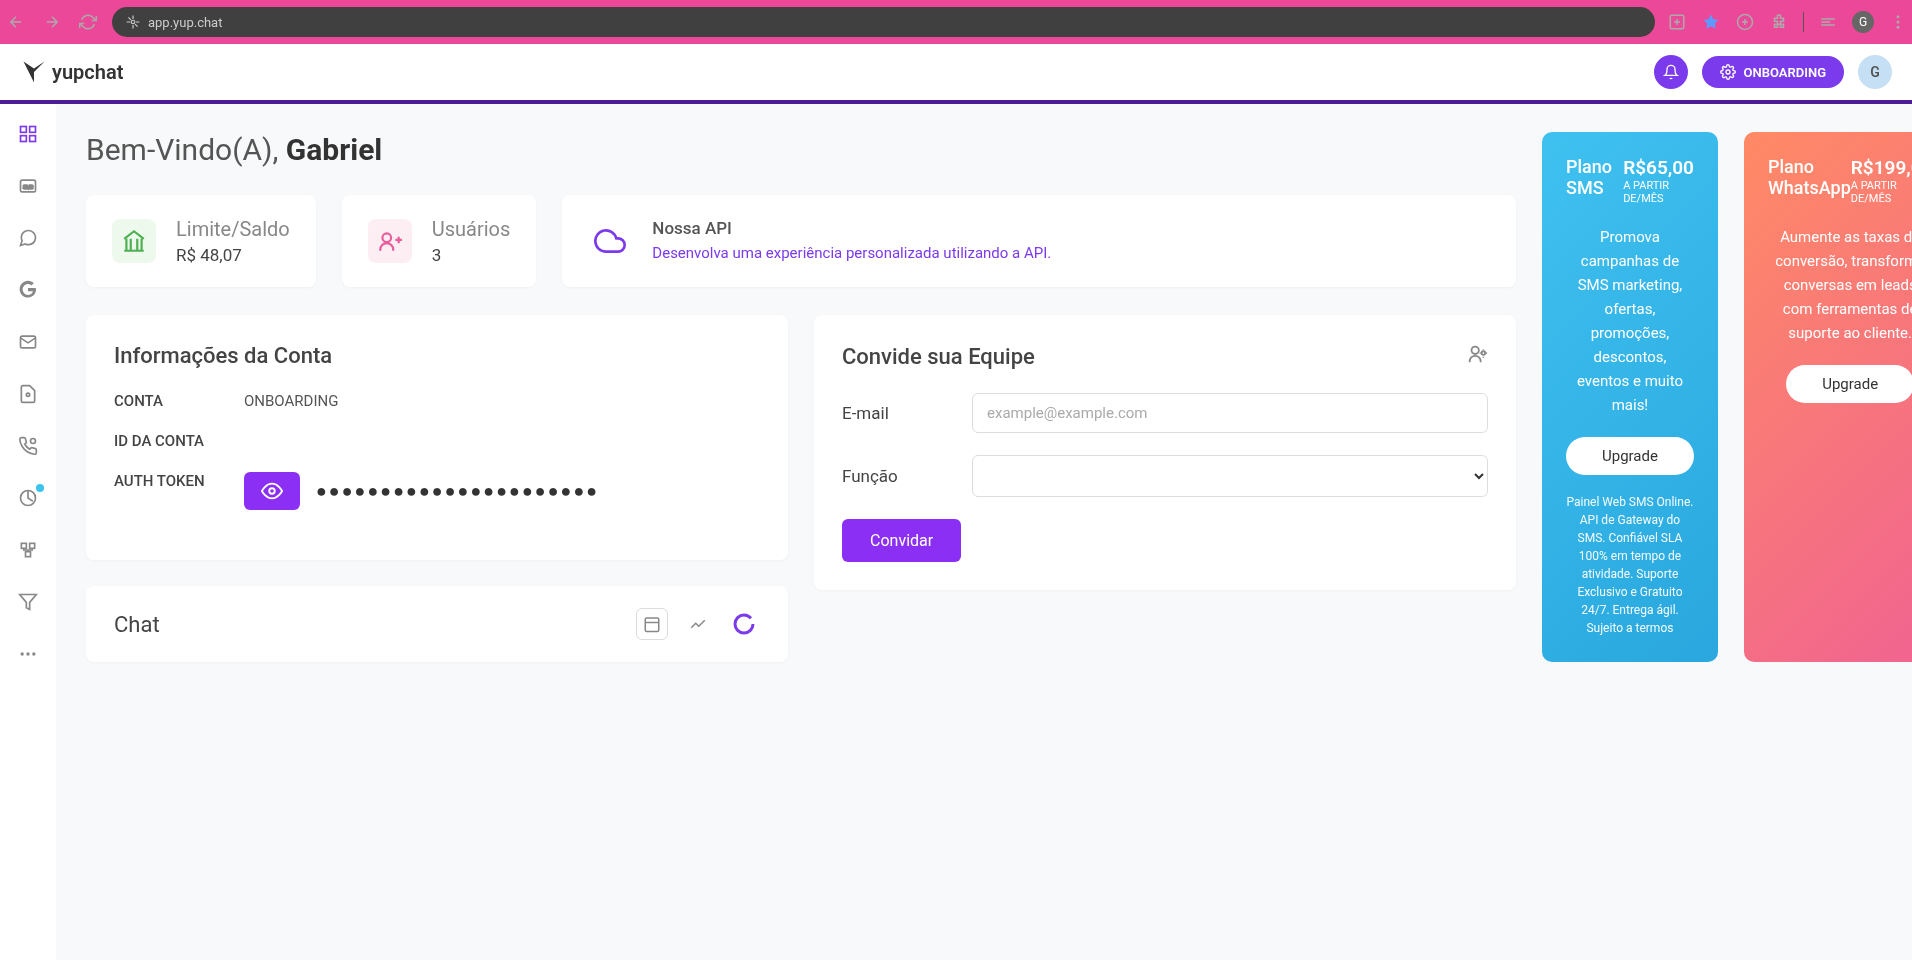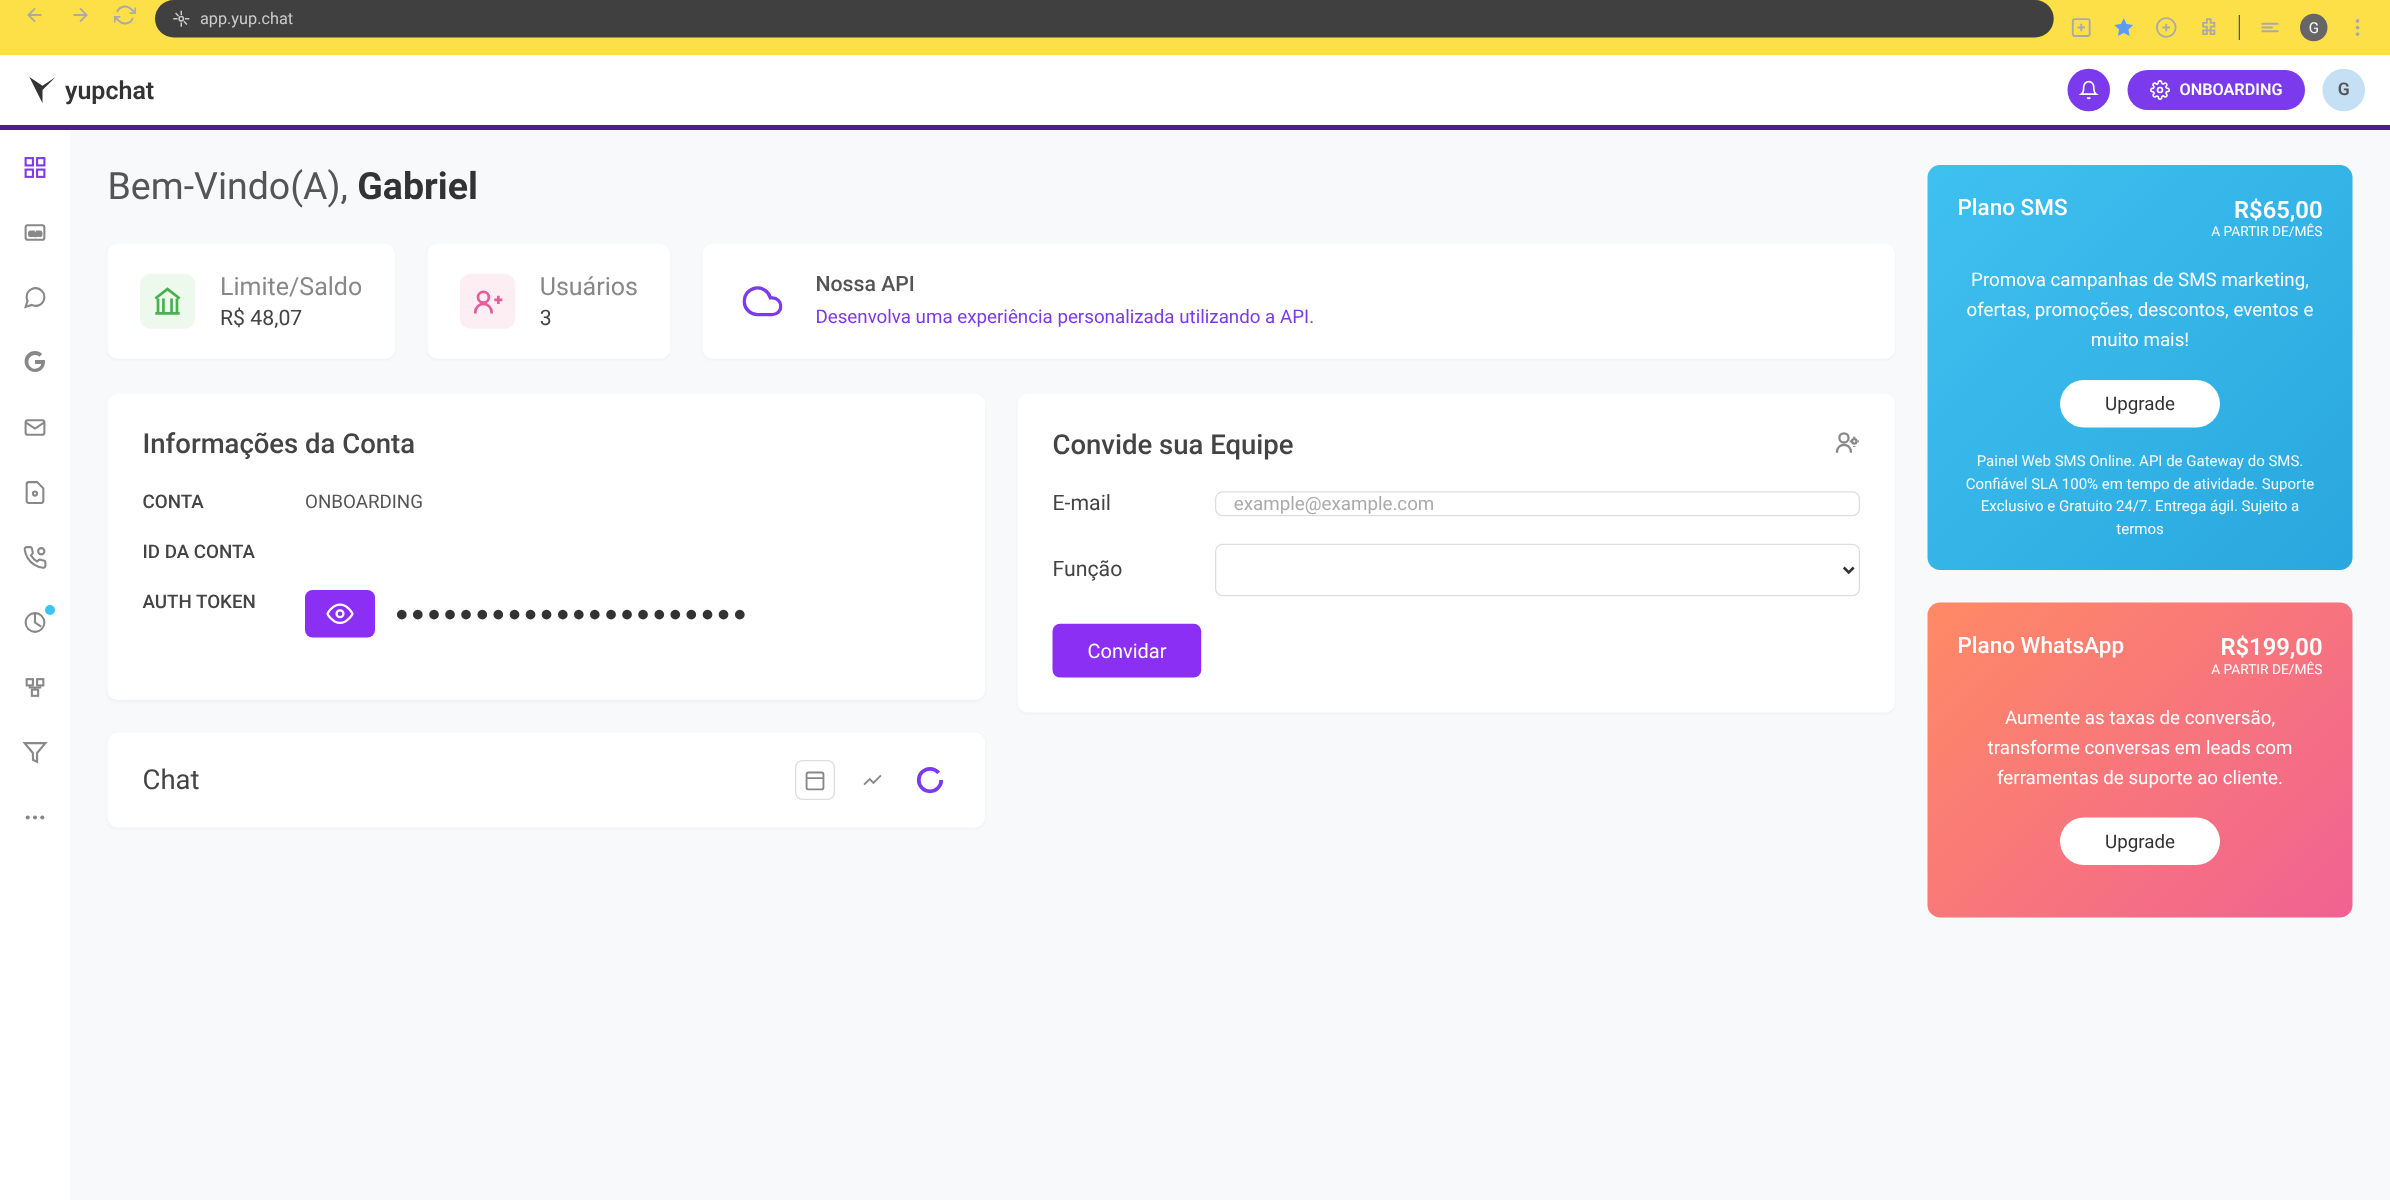--- a/index.html
+++ b/index.html
@@ -1,19 +1,19 @@
 <!DOCTYPE html>
 <html><head>
 <meta charset="utf-8">
 <style>
 * { margin: 0; padding: 0; box-sizing: border-box; font-family: -apple-system, BlinkMacSystemFont, 'Segoe UI', Roboto, sans-serif; }
 body { background: #f8f9fa; }
 
 
-.browser-chrome { background: #fde047; height: 44px; display: flex; padding: 0 16px; gap: 12px; }
+.browser-chrome { background: #ec4899; height: 44px; display: flex; align-items: center; padding: 0 4px; gap: 12px; }
 .nav-btn { width: 24px; height: 24px; display: flex; align-items: center; justify-content: center; color: #aaa; cursor: pointer; }
 .url-bar { flex: 1; background: #404040; border-radius: 20px; height: 30px; display: flex; align-items: center; padding: 0 14px; color: #ccc; font-size: 13px; gap: 8px; }
 .chrome-right { display: flex; gap: 14px; align-items: center; }
 .chrome-icon { width: 20px; height: 20px; color: #aaa; display: flex; align-items: center; justify-content: center; }
 .chrome-icon.blue { color: #5b9bff; }
 .chrome-avatar { width: 22px; height: 22px; border-radius: 50%; background: #666; color: #fff; display: flex; align-items: center; justify-content: center; font-size: 12px; }
 
 
 .app-header { background: #fff; height: 60px; display: flex; align-items: center; justify-content: space-between; padding: 0 20px; border-bottom: 4px solid #4c1d95; }
 .logo { display: flex; align-items: center; gap: 4px; }
@@ -45,38 +45,38 @@
 .stat-label { font-size: 20px; color: #888; }
 .stat-value { font-size: 17px; color: #444; margin-top: 4px; }
 .api-card { flex: 1.8; }
 .api-title { font-size: 17px; color: #555; font-weight: 500; }
 .api-desc { font-size: 15px; color: #7c3aed; margin-top: 4px; cursor: pointer; line-height: 1.5; }
 
 
 .content-row { display: flex; gap: 26px; }
 .left-col { flex: 1; display: flex; flex-direction: column; gap: 26px; }
 .right-col { flex: 1; display: flex; flex-direction: column; }
-.plans-col { width: 340px; display: flex; flex-direction: column; gap: 26px; }
+.plans-col { width: 340px; display: flex; flex-direction: row; gap: 26px; }
 
 .panel { background: #fff; border-radius: 8px; padding: 28px; box-shadow: 0 1px 3px rgba(0,0,0,0.04); }
 .panel-title { font-size: 22px; color: #444; font-weight: 500; margin-bottom: 24px; }
 .panel-header { display: flex; justify-content: space-between; align-items: center; }
 .panel-header .icon-btn { color: #888; cursor: pointer; }
 
 .info-row { display: flex; margin-bottom: 22px; align-items: flex-start; }
 .info-label { width: 130px; font-size: 15px; color: #444; font-weight: 500; text-transform: uppercase; }
 .info-value { font-size: 15px; color: #555; flex: 1; }
 
 .token-row { display: flex; align-items: center; gap: 16px; }
 .eye-btn { background: #8b2ff5; color: #fff; width: 56px; height: 38px; border-radius: 6px; display: flex; align-items: center; justify-content: center; cursor: pointer; }
 .token-dots { font-size: 18px; letter-spacing: 2px; color: #333; }
 
 .form-row { display: flex; align-items: center; margin-bottom: 22px; gap: 20px; justify-content: center; }
 .form-label { width: 110px; font-size: 17px; color: #444; }
-.form-input { flex: 1; border: 1px solid #ddd; border-radius: 6px; padding: 0 14px; font-size: 15px; color: #333; }
+.form-input { flex: 1; border: 1px solid #ddd; border-radius: 6px; padding: 10px 14px; font-size: 15px; color: #333; }
 .form-input::placeholder { color: #aaa; }
 .form-select { flex: 1; border: 1px solid #ddd; border-radius: 6px; padding: 10px 14px; font-size: 15px; color: #333; background: #fff; }
 .btn-primary { background: #8b2ff5; color: #fff; border: none; border-radius: 6px; padding: 12px 28px; font-size: 16px; cursor: pointer; }
 
 
 .plan-card { border-radius: 10px; padding: 24px; color: #fff; text-align: center; }
 .plan-sms { background: linear-gradient(135deg, #3fc1f0, #29a7de); }
 .plan-wa { background: linear-gradient(135deg, #ff8a65, #f06292); }
 .plan-head { display: flex; justify-content: space-between; align-items: flex-start; margin-bottom: 20px; text-align: left; }
 .plan-name { font-size: 18px; font-weight: 500; }

